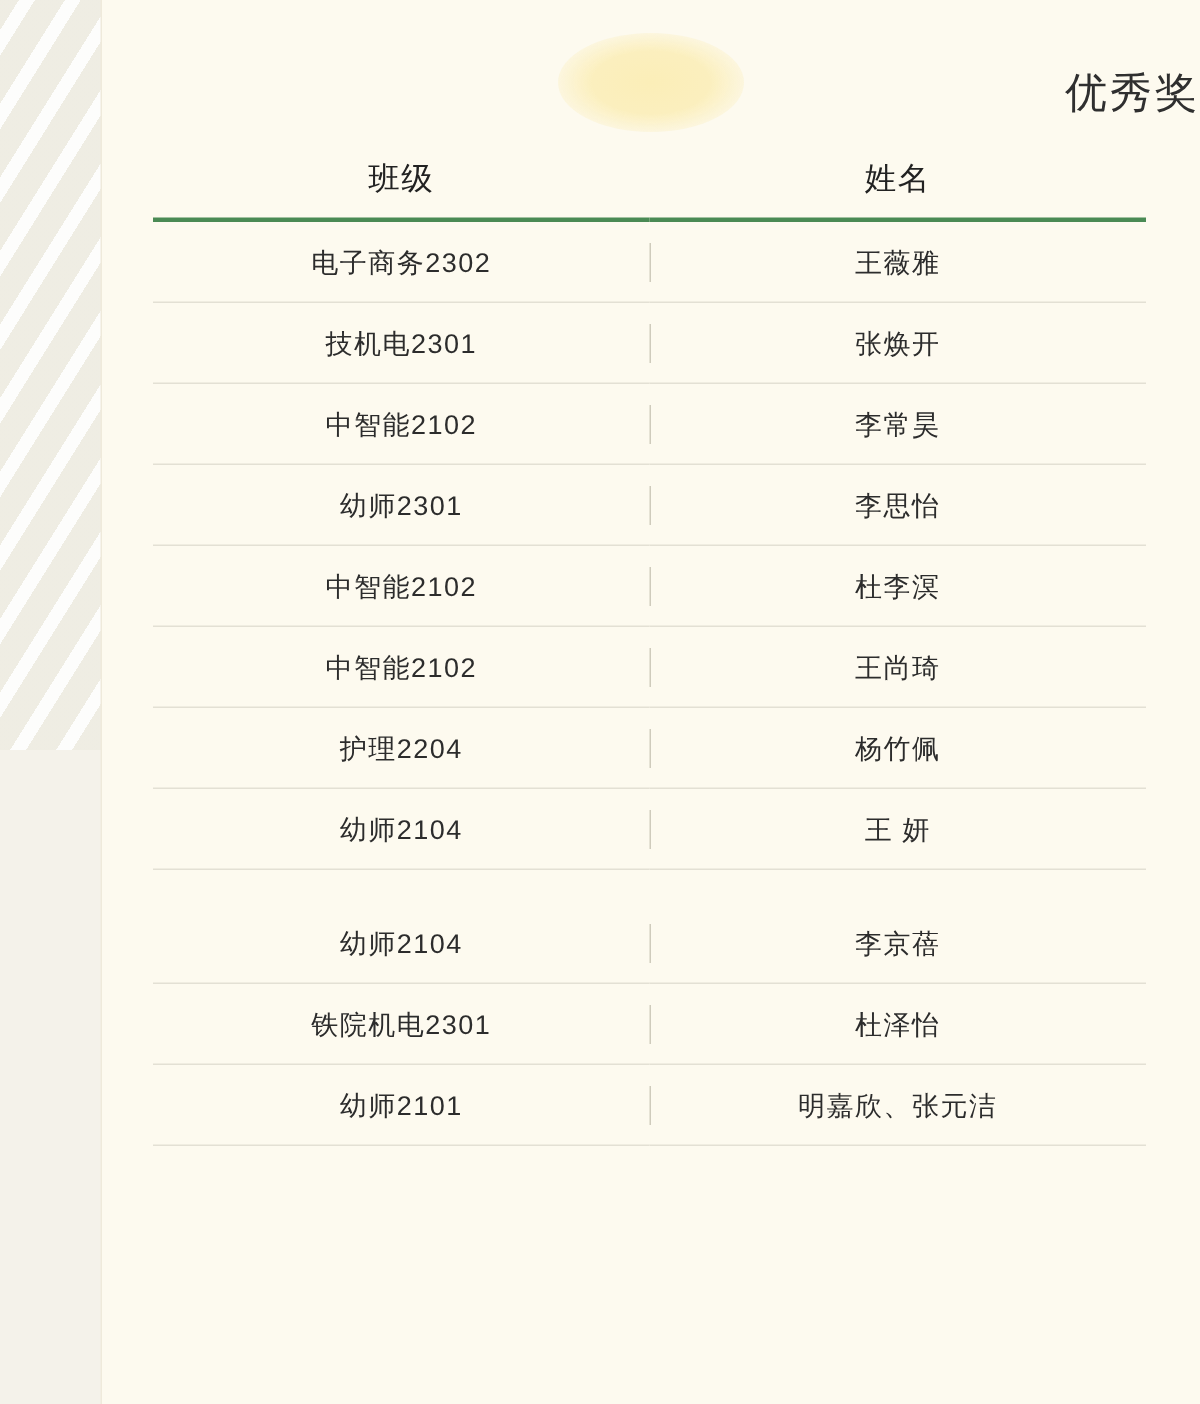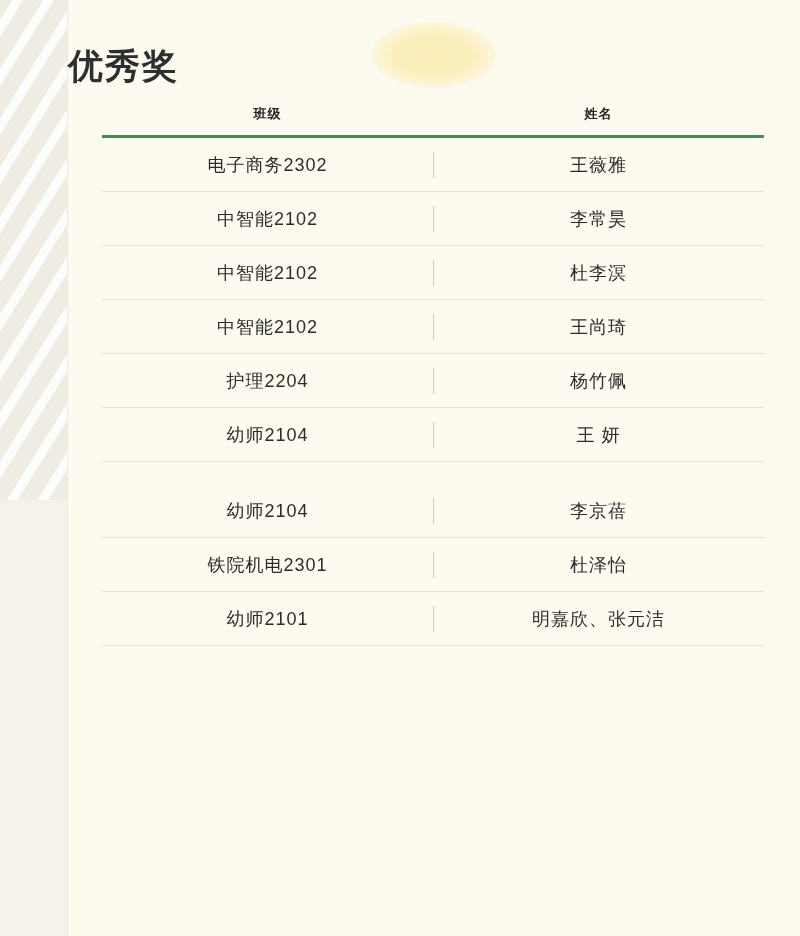--- a/index.html
+++ b/index.html
@@ -73,36 +73,36 @@
     height: 66px;
     border-radius: 50%;
     background: radial-gradient(ellipse at 50% 50%, #fbeeb8 0%, #fbefbe 45%, rgba(251,240,196,0.35) 72%, rgba(253,250,239,0) 100%);
     filter: blur(0.4px);
   }
   .title-text {
     position: absolute;
     left: 0;
     right: 0;
     top: 43px;
-    text-align: left;
-    font-size: 35px;
-    font-weight: bold;
+    text-align: right;
+    font-size: 28px;
+    font-weight: normal;
     color: #2f2f2f;
     letter-spacing: 2px;
   }
 
   
   .table {
     margin: 0 36px 0 34px;
     border-collapse: collapse;
     width: 662px;
   }
   .table th {
-    font-size: 13px;
-    font-weight: bold;
+    font-size: 21px;
+    font-weight: normal;
     color: #222222;
     padding-bottom: 12px;
     letter-spacing: 1px;
   }
   .head-row th {
     border-bottom: 3px solid #4a8a54;
   }
   .col-class { width: 50%; }
   .col-name  { width: 50%; }
 
@@ -161,22 +161,30 @@
         <th class="col-class">班级</th>
         <th class="col-name">姓名</th>
       </tr>
     </thead>
     <tbody id="table-body">
         <tr>
           <td class="cell-class">电子商务2302</td>
           <td class="cell-name">王薇雅</td>
         </tr>
         <tr>
+          <td class="cell-class">技机电2301</td>
+          <td class="cell-name">张焕开</td>
+        </tr>
+        <tr>
           <td class="cell-class">中智能2102</td>
           <td class="cell-name">李常昊</td>
+        </tr>
+        <tr>
+          <td class="cell-class">幼师2301</td>
+          <td class="cell-name">李思怡</td>
         </tr>
         <tr>
           <td class="cell-class">中智能2102</td>
           <td class="cell-name">杜李溟</td>
         </tr>
         <tr>
           <td class="cell-class">中智能2102</td>
           <td class="cell-name">王尚琦</td>
         </tr>
         <tr>

